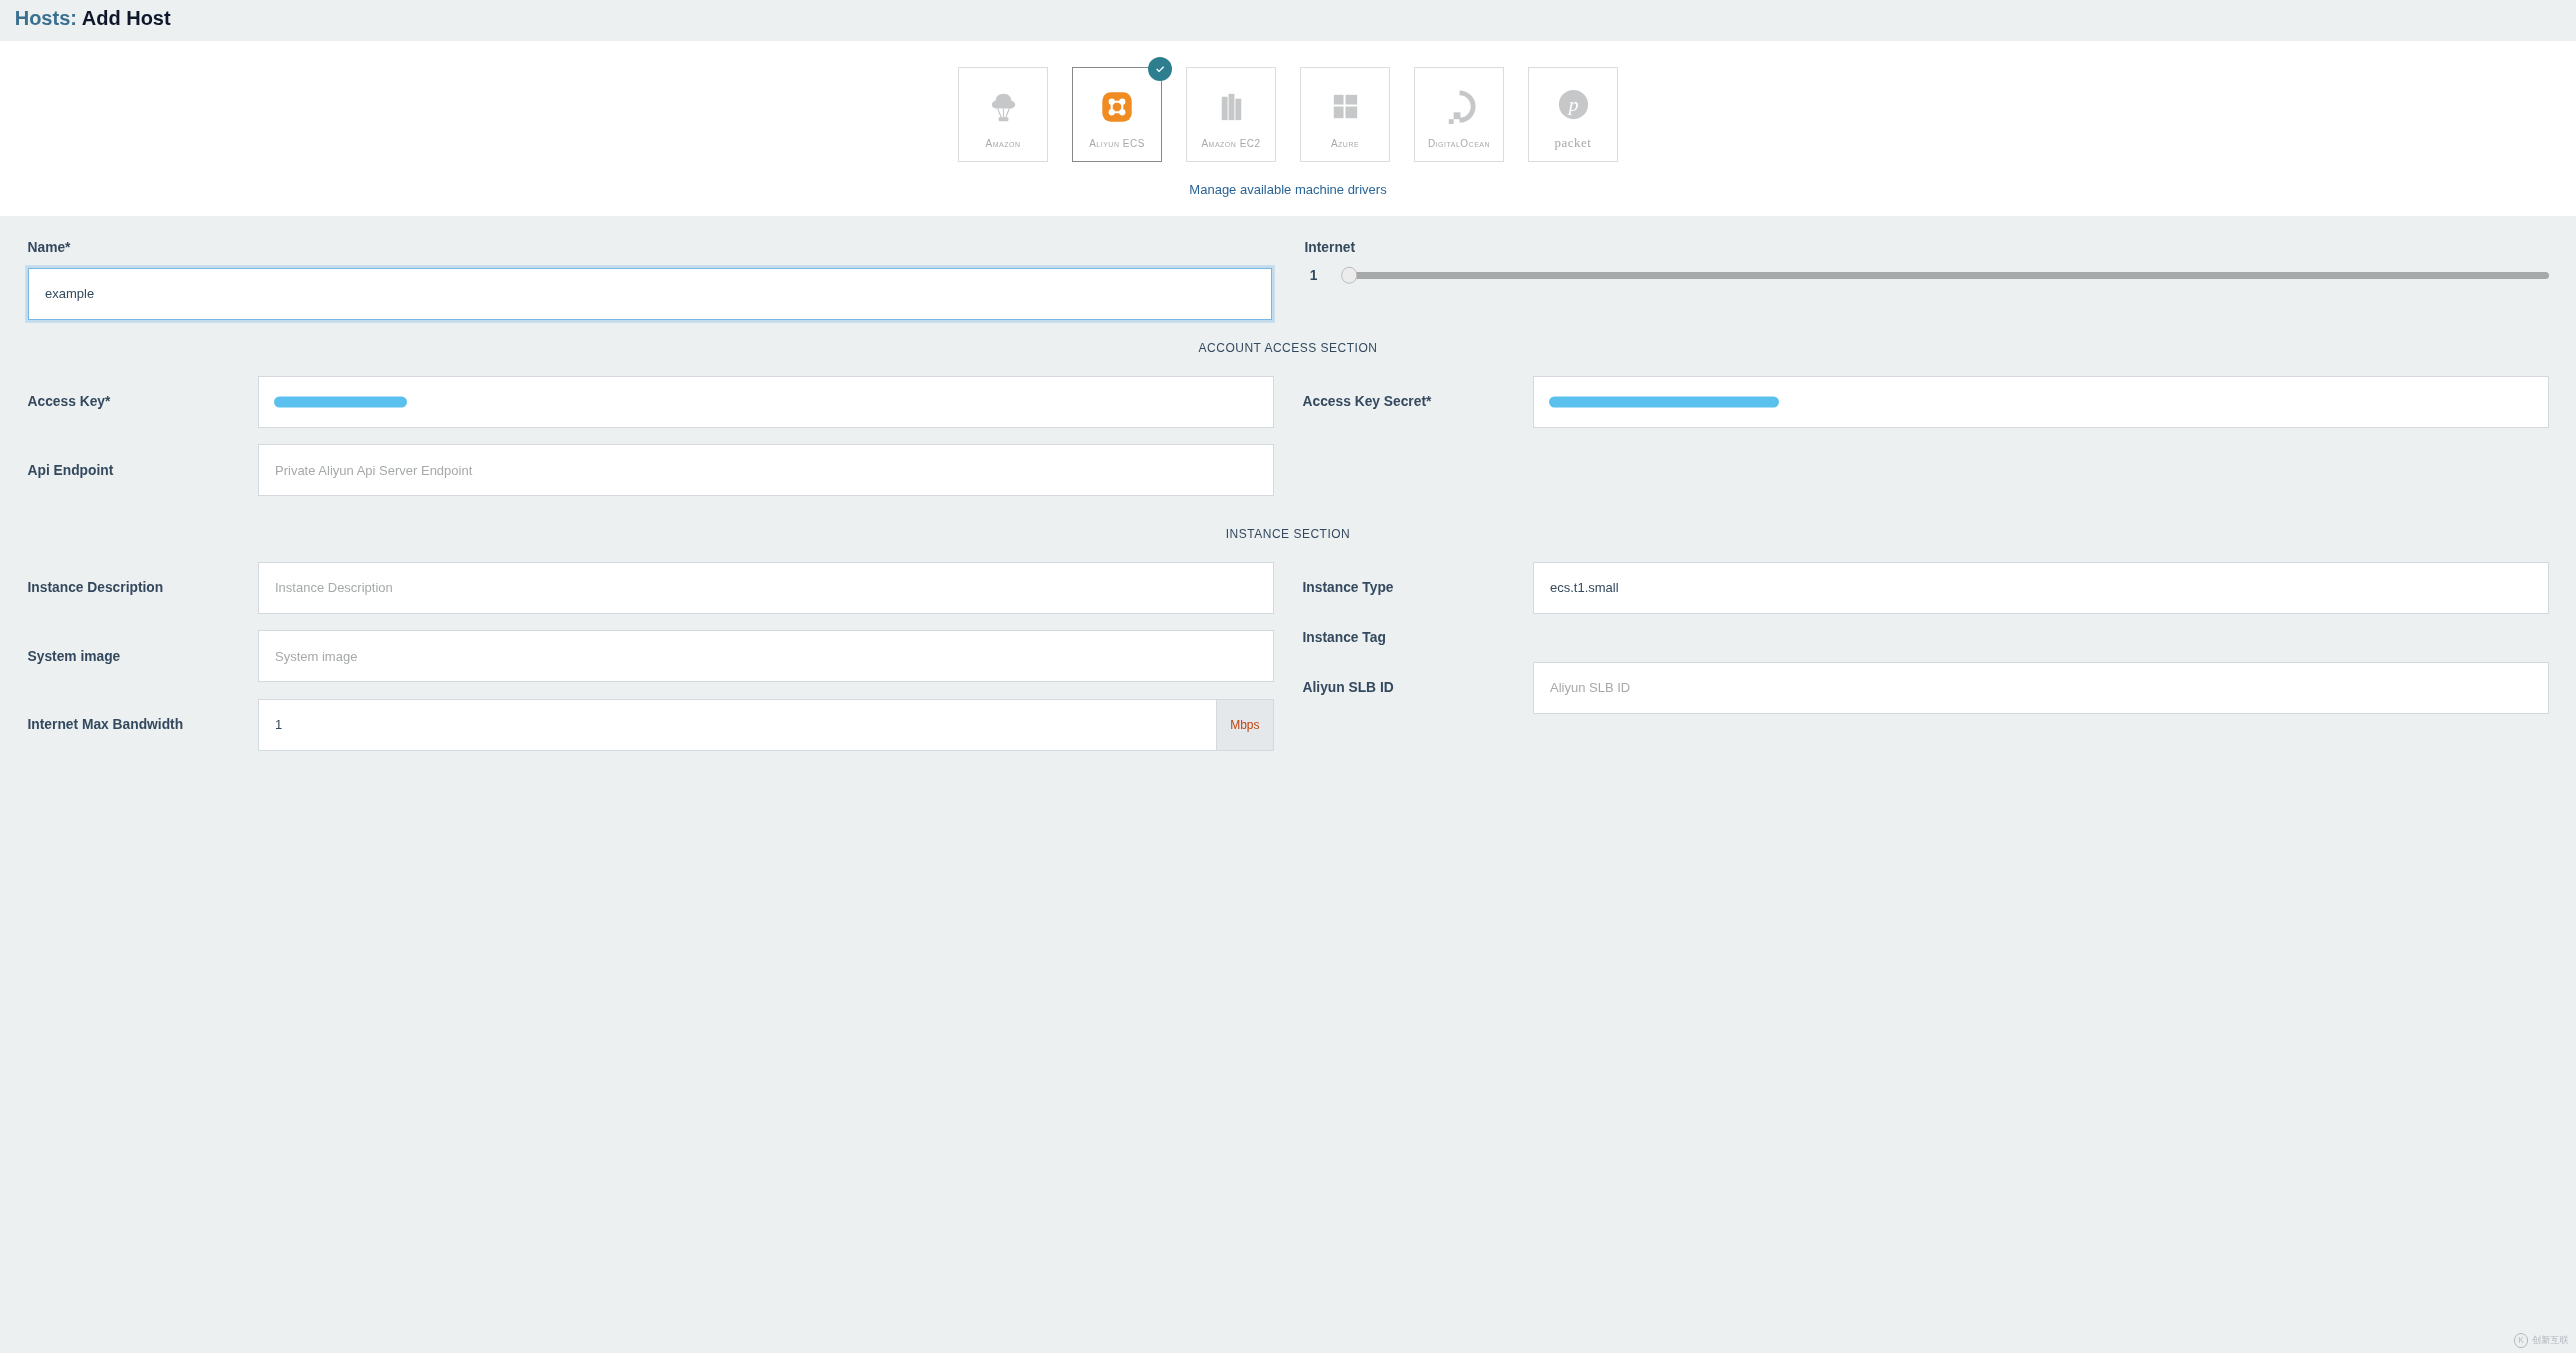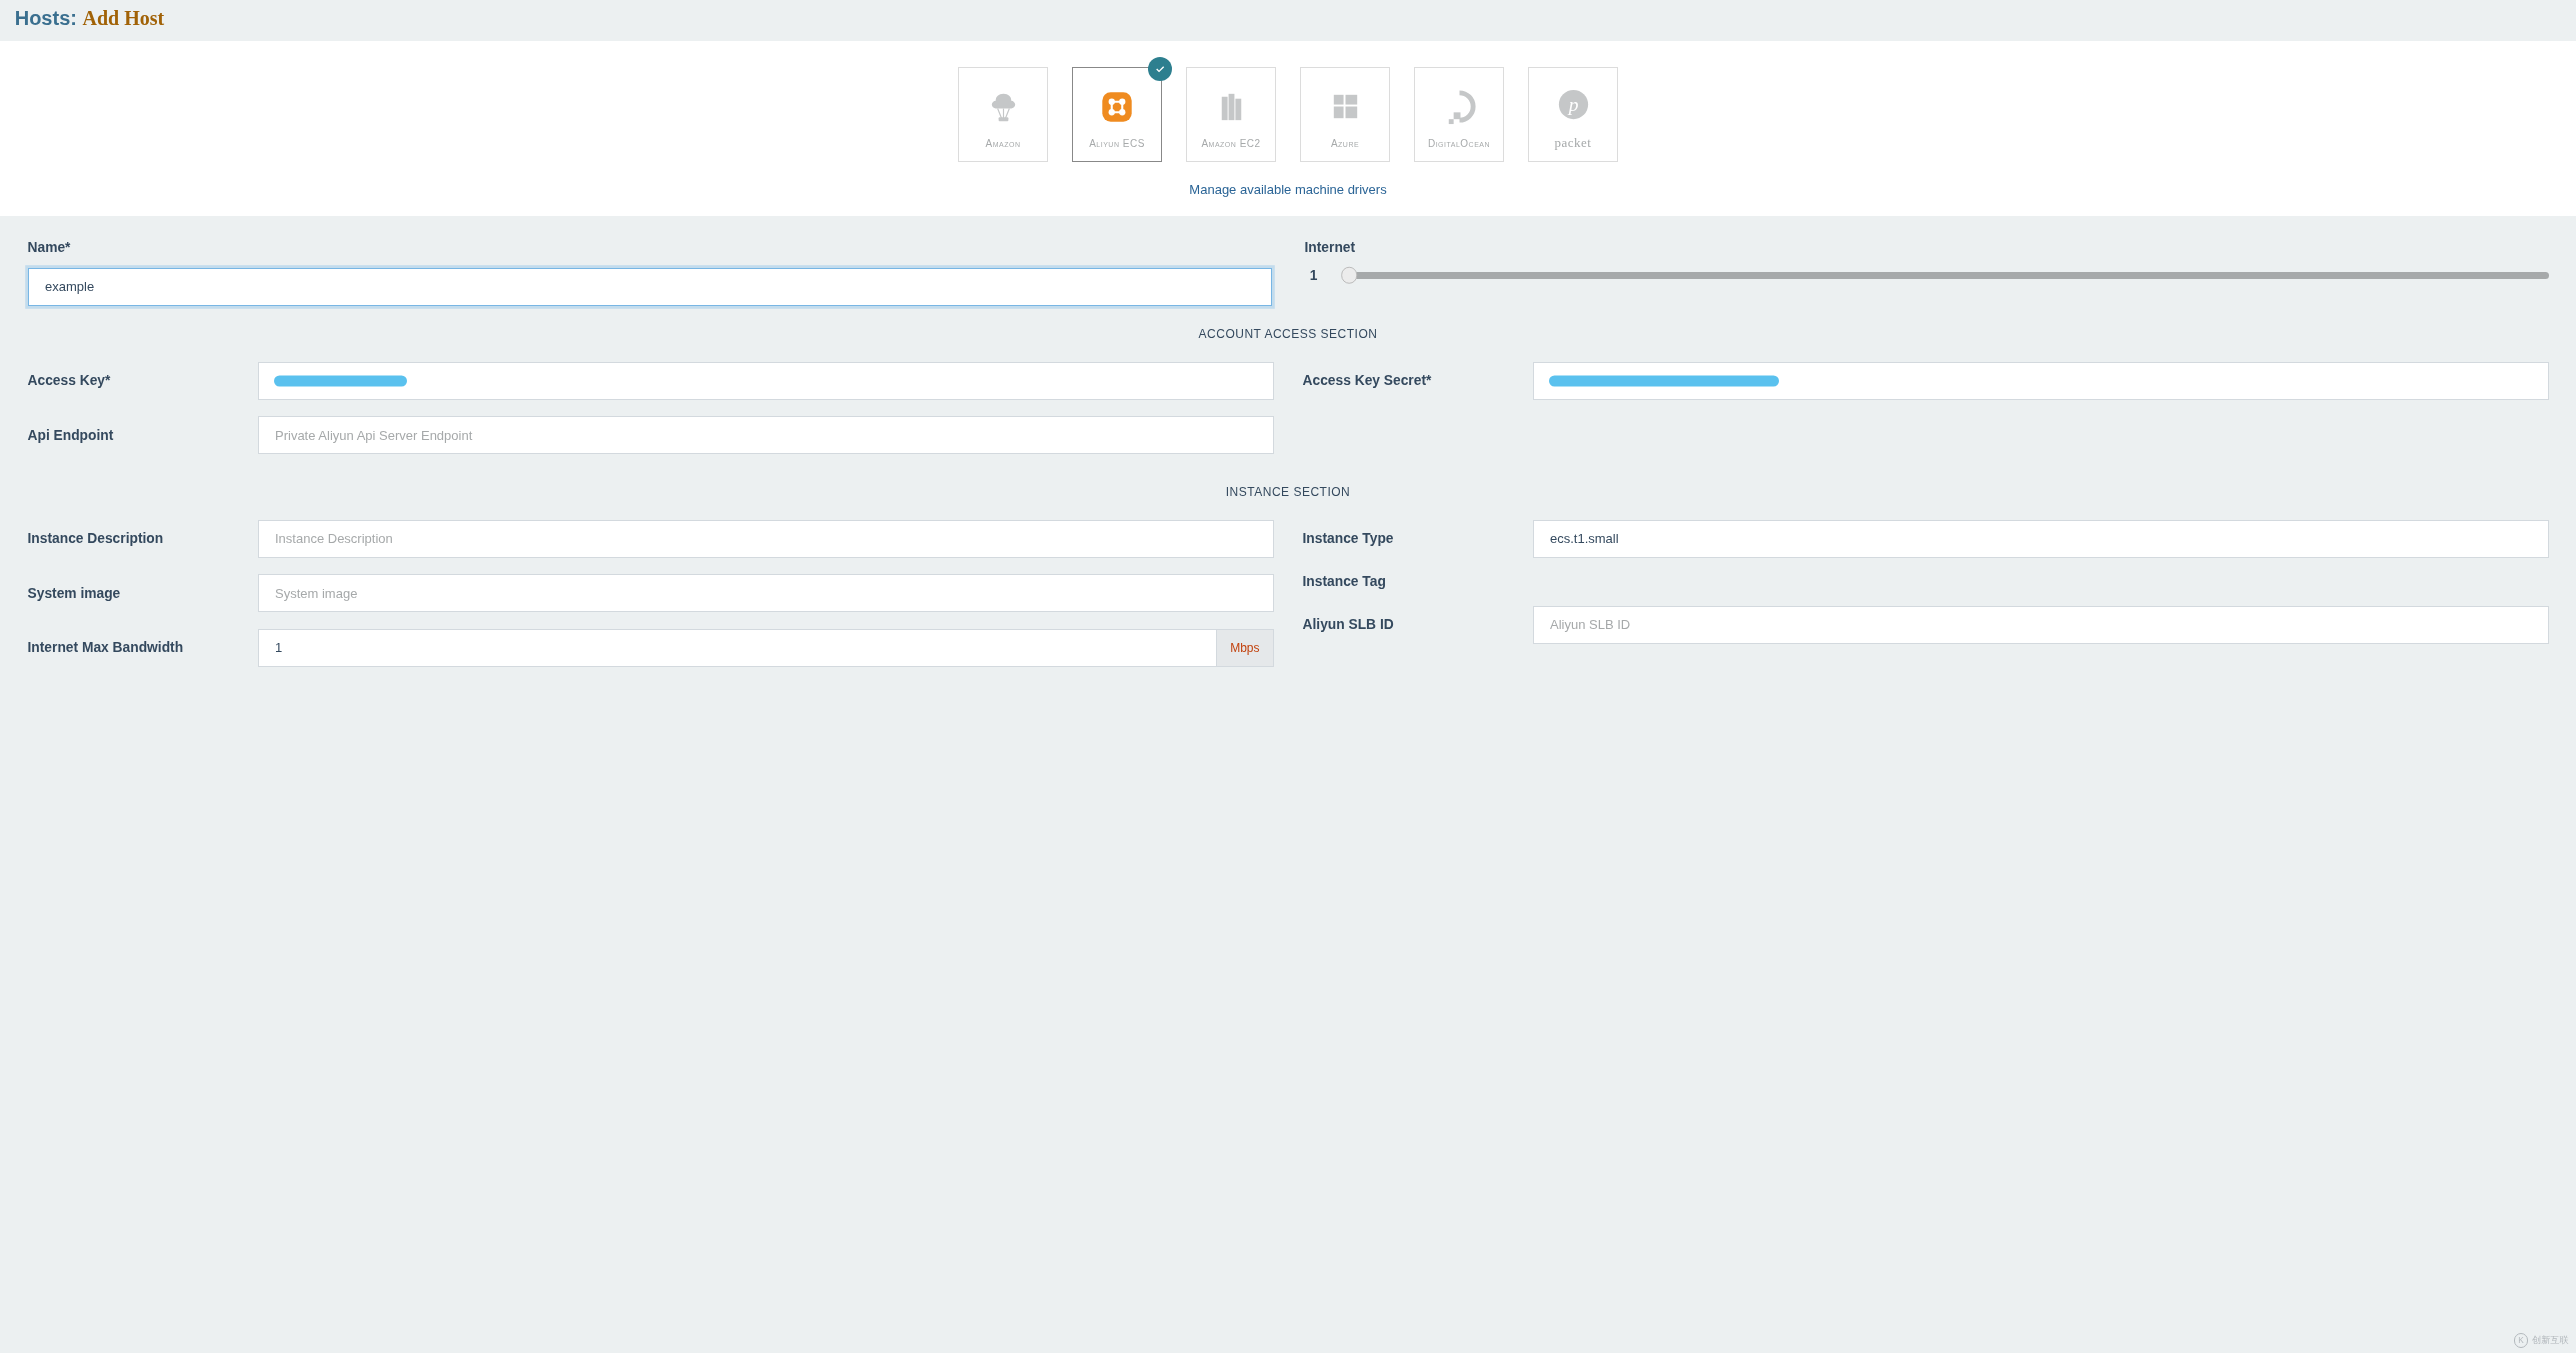--- a/index.html
+++ b/index.html
@@ -10,21 +10,21 @@
   font-size: 13px;
 }
 .page-header {
   padding: 7.3px 14.7px 11px;
 }
 .breadcrumb {
   font-size: 20px;
   font-weight: 600;
 }
 .breadcrumb-link { color: #3a6f8f; text-decoration: none; }
-.breadcrumb-current { color: #a16207; font-family: Liberation Serif, serif; }
+.breadcrumb-current { color: #0f172a; }
 .driver-panel {
   background: #fff;
   padding: 26px 0 18.4px;
   text-align: center;
 }
 .driver-cards {
   display: flex;
   justify-content: center;
   gap: 24px;
 }
@@ -79,21 +79,21 @@
 .col { flex: 1; min-width: 0; }
 .label {
   font-size: 13.8px;
   font-weight: 600;
   color: #34495e;
   margin-bottom: 13px;
   display: block;
 }
 .input {
   width: 100%;
-  height: 38px;
+  height: 52px;
   border: 0.9px solid #d3d9de;
   padding: 0 16.5px;
   font-size: 13px;
   color: #34495e;
   background: #fff;
   outline: none;
 }
 .input.focused {
   border-color: #78b6e4;
   box-shadow: 0 0 0 2.8px rgba(120,182,228,0.35);

